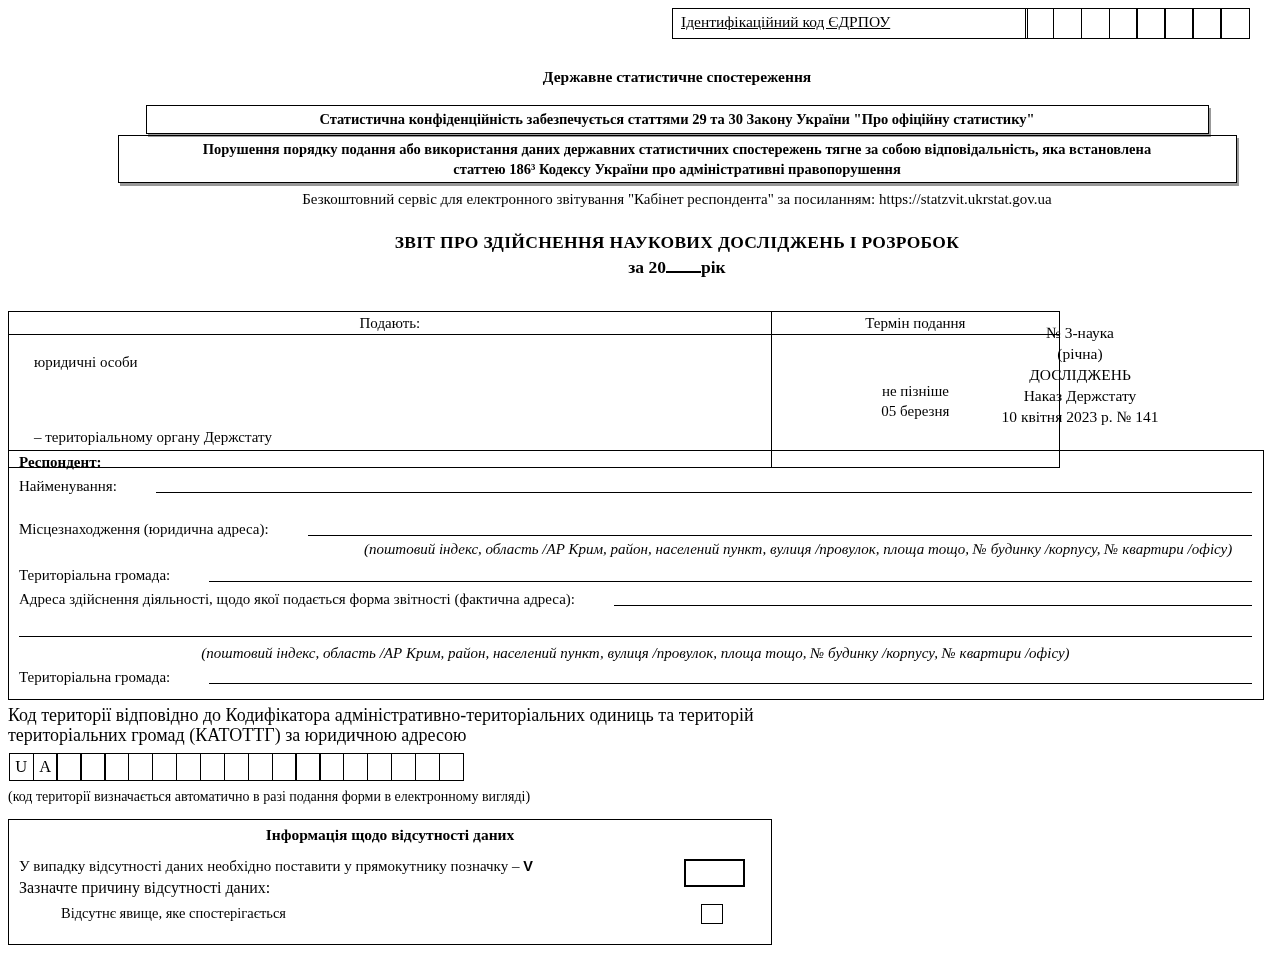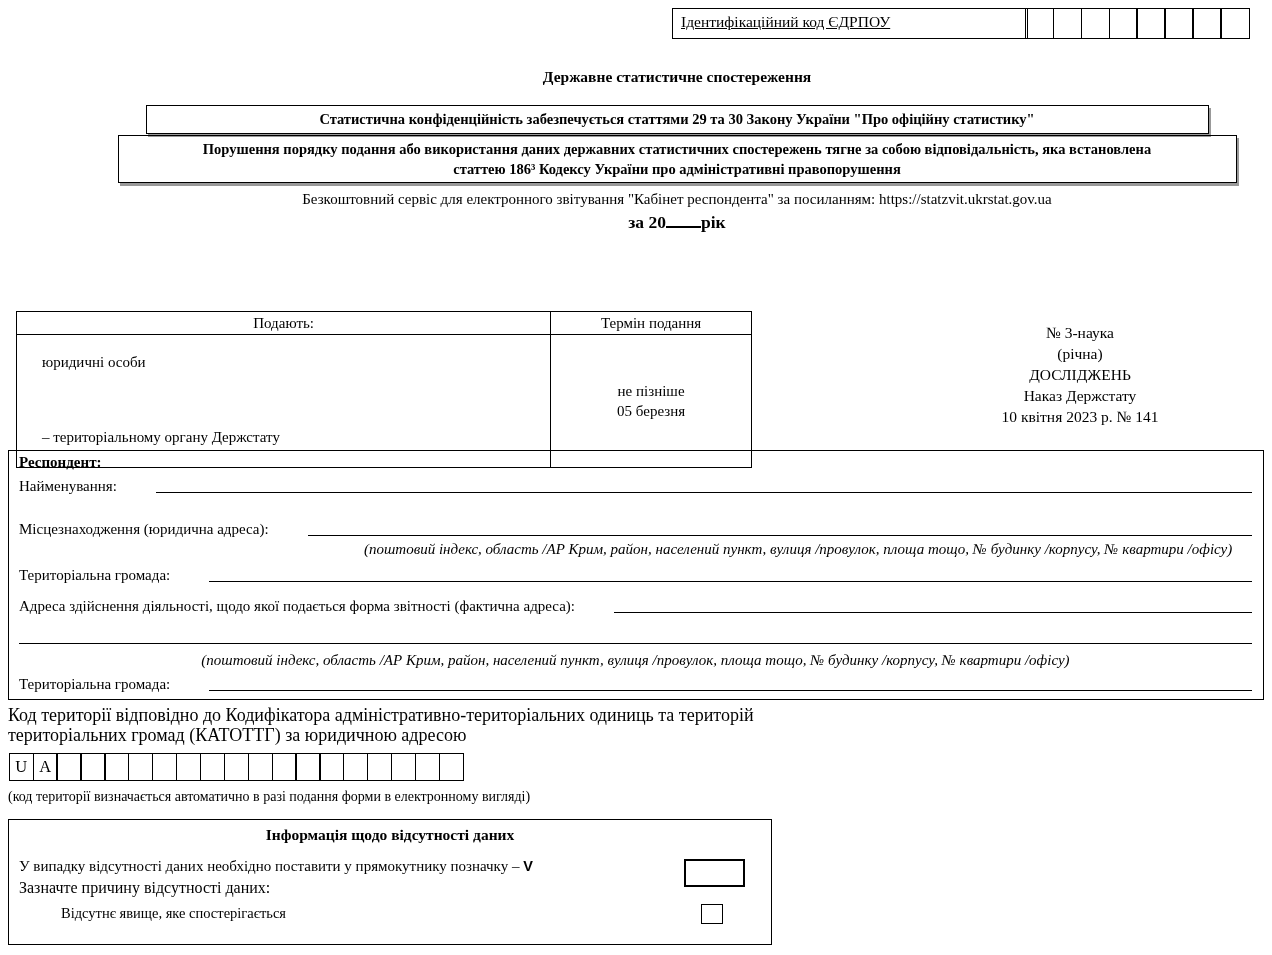--- a/index.html
+++ b/index.html
@@ -20,21 +20,21 @@
   .notice1 { box-sizing:border-box; margin:19px auto 0; width:1063px; border:1.6px solid #000;
              box-shadow:2px 3px 0 #999; font-weight:bold; font-size:14.5px; padding:5px 4px; }
   .notice2 { box-sizing:border-box; margin:1px auto 0; width:1119px; border:1.6px solid #000;
              box-shadow:2px 3px 0 #999; font-weight:bold; font-size:14.5px; padding:3px 6px; line-height:20px; }
   .service { margin-top:8px; font-size:15px; }
   .title-main { margin-top:24px; font-weight:bold; font-size:17.5px; letter-spacing:.3px; }
   .title-year { margin-top:4px; font-weight:bold; font-size:17.5px; }
   .year-blank { display:inline-block; width:35px; height:14px; border-bottom:2.2px solid #000; }
 
   
-  .sub-table { position:absolute; left:8px; top:311px; width:736px; border-collapse:collapse;margin-left:8px; }
+  .sub-table { position:absolute; left:8px; top:311px; width:1052px; border-collapse:collapse; }
   .sub-table th, .sub-table td { border:1px solid #000; font-weight:normal; font-size:15px; }
   .sub-table { border:1.6px solid #000; }
   .sub-table th { height:20px; text-align:center; }
   .col1 { width:640px; }
   .col2 { width:240px; }
   .td-body { height:102px; vertical-align:top; padding:15px; }
   .submitters { box-sizing:border-box; height:102px; display:flex; flex-direction:column;
                 justify-content:space-between; padding:4px 10px 6px 10px; }
   .deadline { text-align:center; vertical-align:middle; line-height:20px; }
 
@@ -46,21 +46,21 @@
   .resp-box { box-sizing:border-box; position:absolute; left:8px; top:450px; width:1256px; height:250px;
               border:1.6px solid #000; padding:3px 11px 0 10px; }
   .r-title { font-weight:bold; }
   .r-line { display:flex; align-items:flex-end;gap:33px; }
   .r-fill { flex:1; border-bottom:1.2px solid #000; margin:0 0 2px 6px; height:16px; }
   .r-hint { font-style:italic; font-size:15px; }
   .m-name { margin-top:5px; }
   .m-legal { margin-top:24px; }
   .m-hint1 { margin-top:3px; margin-left:345px; }
   .m-comm1 { margin-top:7px; }
-  .m-actual { margin-top:12px; }
+  .m-actual { margin-top:5px; }
   .full-fill { height:28px; border-bottom:1.2px solid #000; }
   .m-hint2 { margin-top:8px; text-align:center; }
   .m-comm2 { margin-top:5px; }
 
   
   .kat-desc { position:absolute; left:8px; top:705px; width:800px; line-height:20px; font-size:18px; }
   .kat-cells { position:absolute; left:10px; top:753px; display:flex; }
   .kcell { box-sizing:border-box; width:25.2px; height:28px; border:1.3px solid #000; margin-left:-1.3px;
            text-align:center; line-height:25px; font-size:16.5px; }
   .kat-note { position:absolute; left:8px; top:789px; font-size:14px; }
@@ -98,20 +98,21 @@
   </div>
 
   <div class="hdr">
     <div class="obs-title">Державне статистичне спостереження</div>
     <div class="notice1">Статистична конфіденційність забезпечується статтями 29 та 30 Закону України "Про офіційну статистику"</div>
     <div class="notice2">
       <div>Порушення порядку подання або використання даних державних статистичних спостережень тягне за собою відповідальність, яка встановлена</div>
       <div>статтею 186³ Кодексу України про адміністративні правопорушення</div>
     </div>
     <div class="service">Безкоштовний сервіс для електронного звітування "Кабінет респондента" за посиланням: https://statzvit.ukrstat.gov.ua</div>
+    <div class="title-main">ЗВІТ ПРО ЗДІЙСНЕННЯ НАУКОВИХ ДОСЛІДЖЕНЬ І РОЗРОБОК</div>
     <div class="title-year">
       <span>за 20</span><span class="year-blank"></span><span>рік</span>
     </div>
   </div>
 
   <table class="sub-table">
     <tbody>
         <tr>
       <th class="col1">Подають:</th>
       <th class="col2">Термін подання</th>

